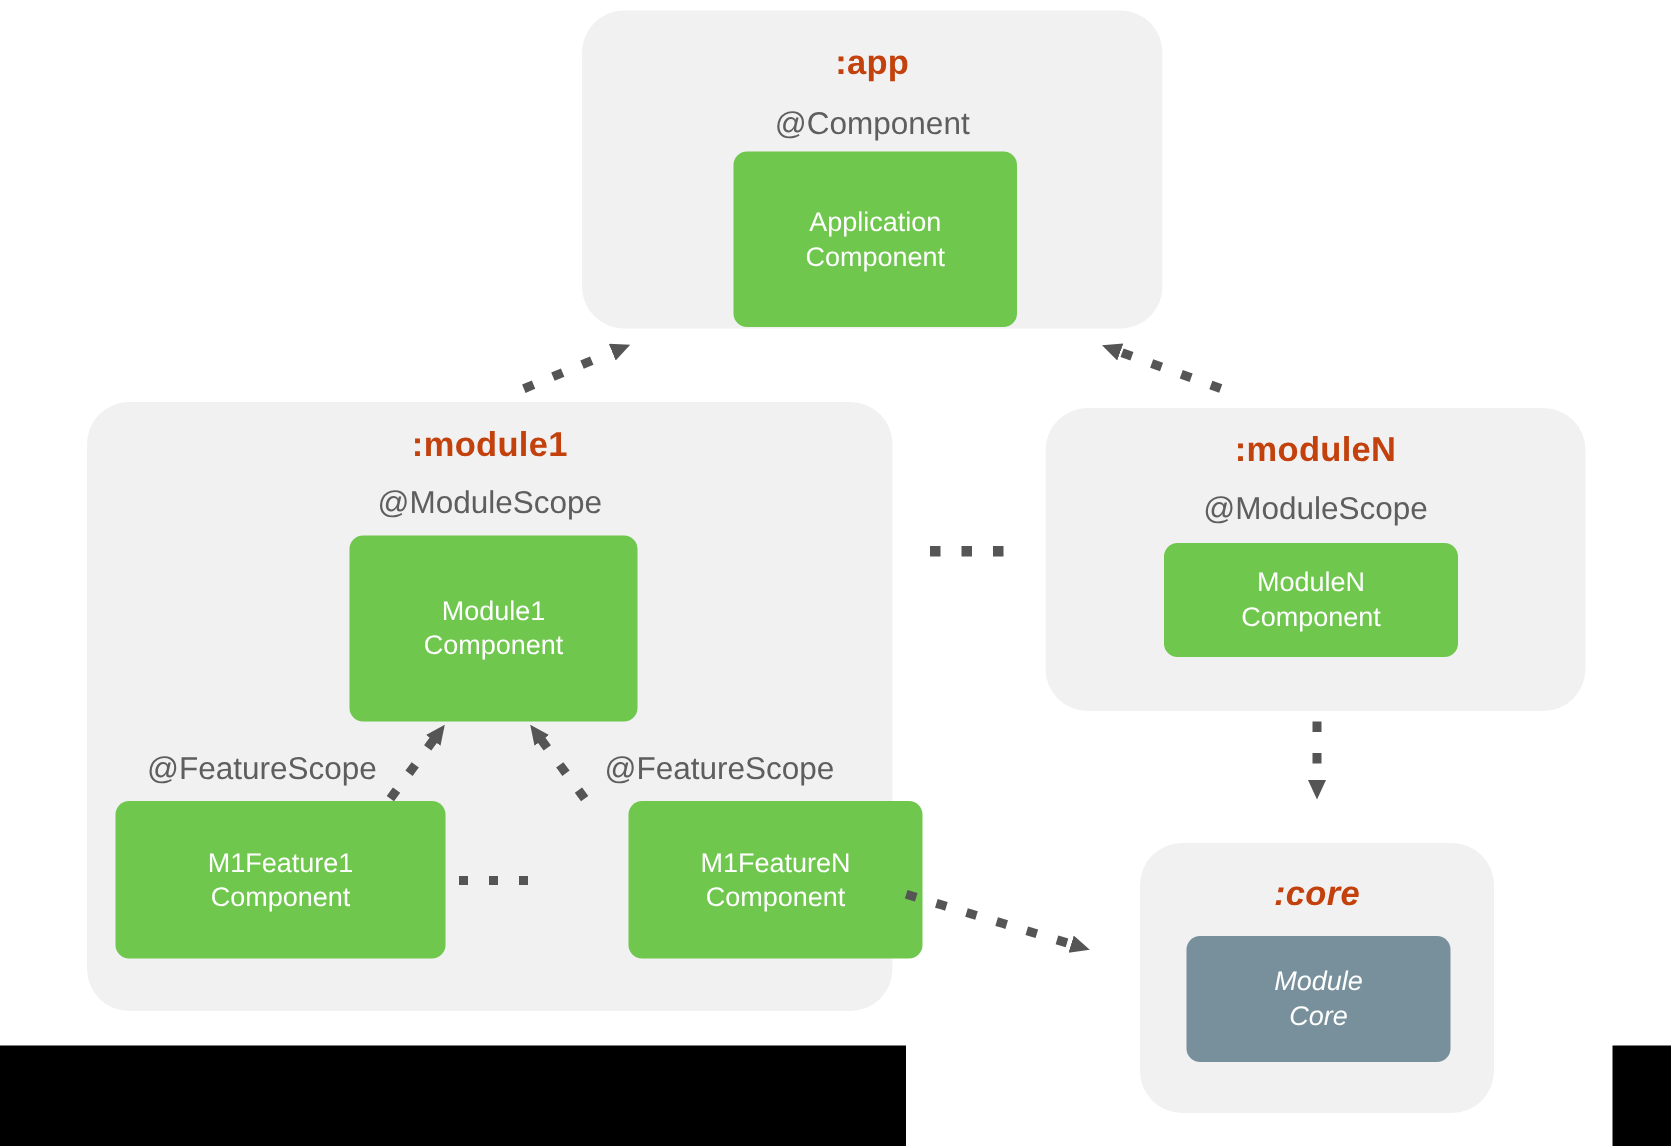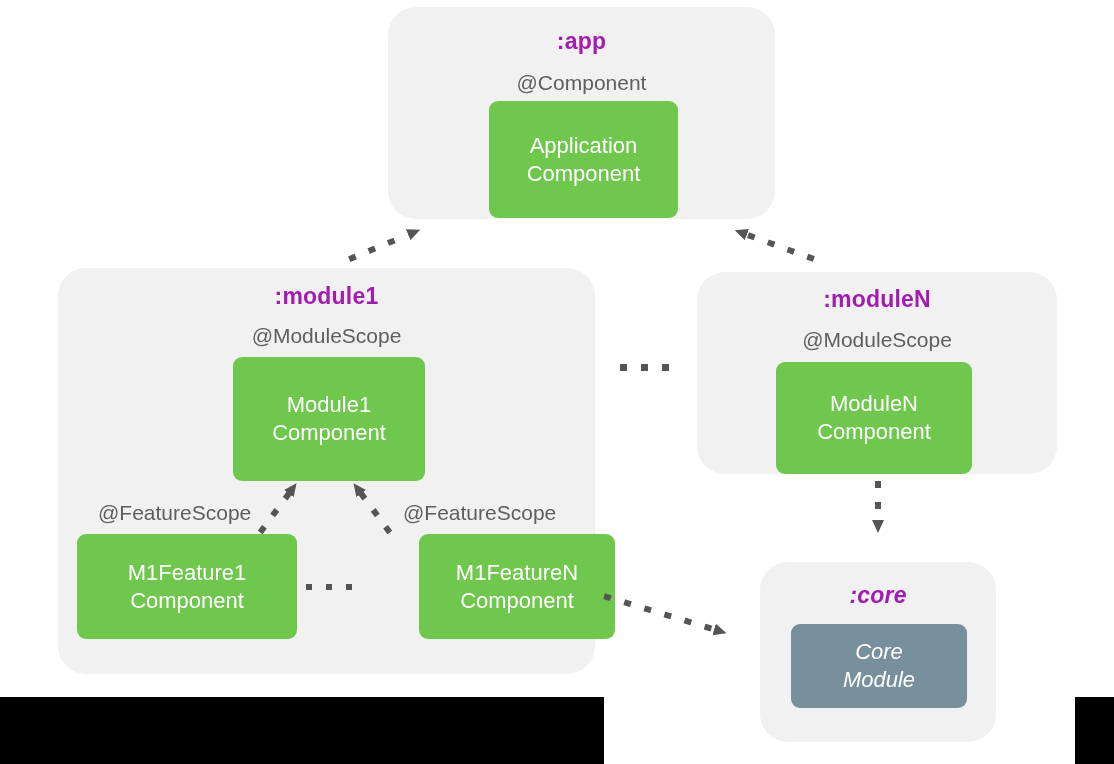--- a/index.html
+++ b/index.html
@@ -23,39 +23,39 @@
     border-radius: 28px;
     box-sizing: border-box;
   }
   .module-title {
     position: absolute;
     left: 0;
     right: 0;
     text-align: center;
     font-weight: bold;
     font-size: 23px;
-    color: #a21caf;
+    color: #c2410c;
     letter-spacing: 0.2px;
   }
   .scope-label {
     position: absolute;
     text-align: center;
     font-size: 21px;
     color: #5e5e5e;
     white-space: nowrap;
   }
   .comp {
     position: absolute;
     border-radius: 9px;
     color: #ffffff;
     display: flex;
     align-items: center;
     justify-content: center;
     text-align: center;
-    font-size: 22px;
+    font-size: 18px;
     line-height: 1.26;
     box-sizing: border-box;
   }
   .comp.green { background: #6fc74d; }
   .comp.slate { background: #78909c; }
   .comp .lines { width: 100%; }
   .comp .lines span { display: block; }
 
   .ellipsis {
     position: absolute;
@@ -131,34 +131,34 @@
     <div class="ellipsis small" style="left:248px; top:316px;">
       <i></i>
       <i></i>
       <i></i>
     </div>
   </div>
 
   <div class="module-box" style="left:697px; top:272px; width:360px; height:202px;">
     <div class="module-title" style="top:14px;">:moduleN</div>
     <div class="scope-label" style="left:0; right:0; top:56px;">@ModuleScope</div>
-    <div class="comp green" style="left:79px; top:90px; width:196px; height:112px;">
+    <div class="comp green" style="left:79px; top:90px; width:196px; height:76px;">
       <div class="lines">
         <span>ModuleN</span>
         <span>Component</span>
       </div>
     </div>
   </div>
 
   <div class="module-box" style="left:760px; top:562px; width:236px; height:180px;font-style:italic;">
     <div class="module-title" style="top:20px;">:core</div>
     <div class="comp slate" style="left:31px; top:62px; width:176px; height:84px;">
       <div class="lines">
+        <span>Module</span>
         <span>Core</span>
-        <span>Module</span>
       </div>
     </div>
   </div>
 
   <div class="ellipsis" style="left:620px; top:364px;">
     <i></i>
     <i></i>
     <i></i>
   </div>
 

